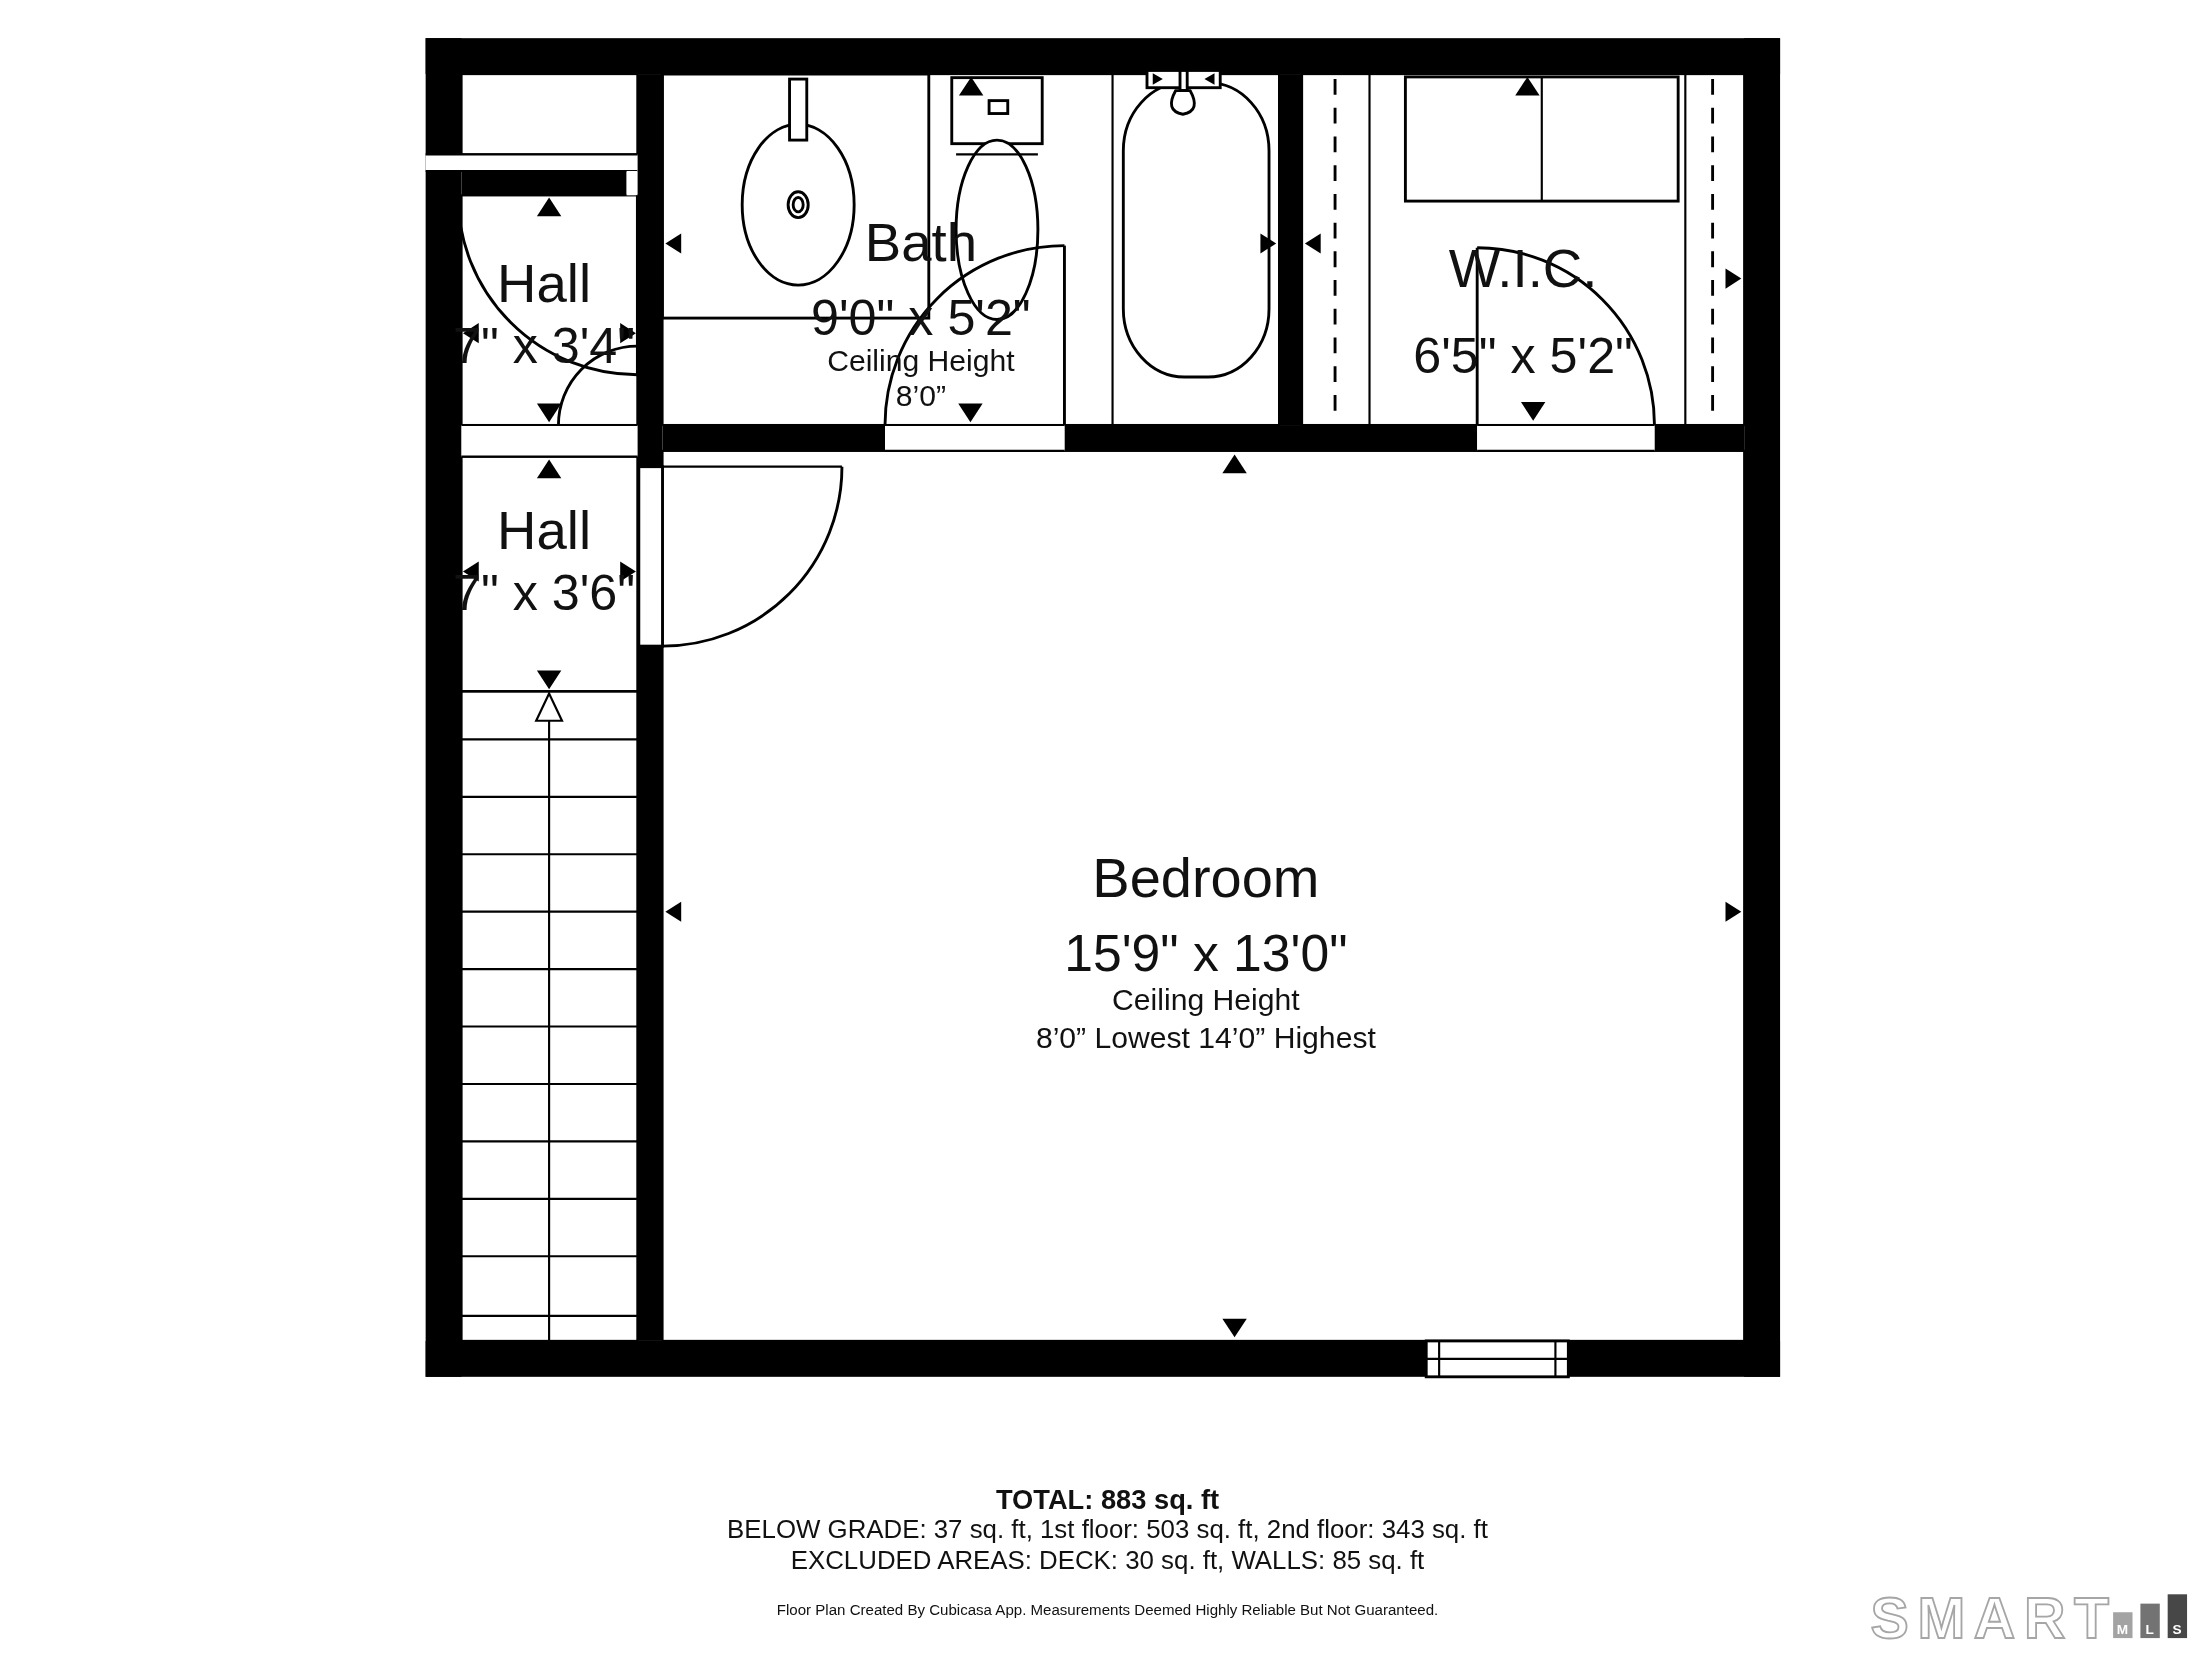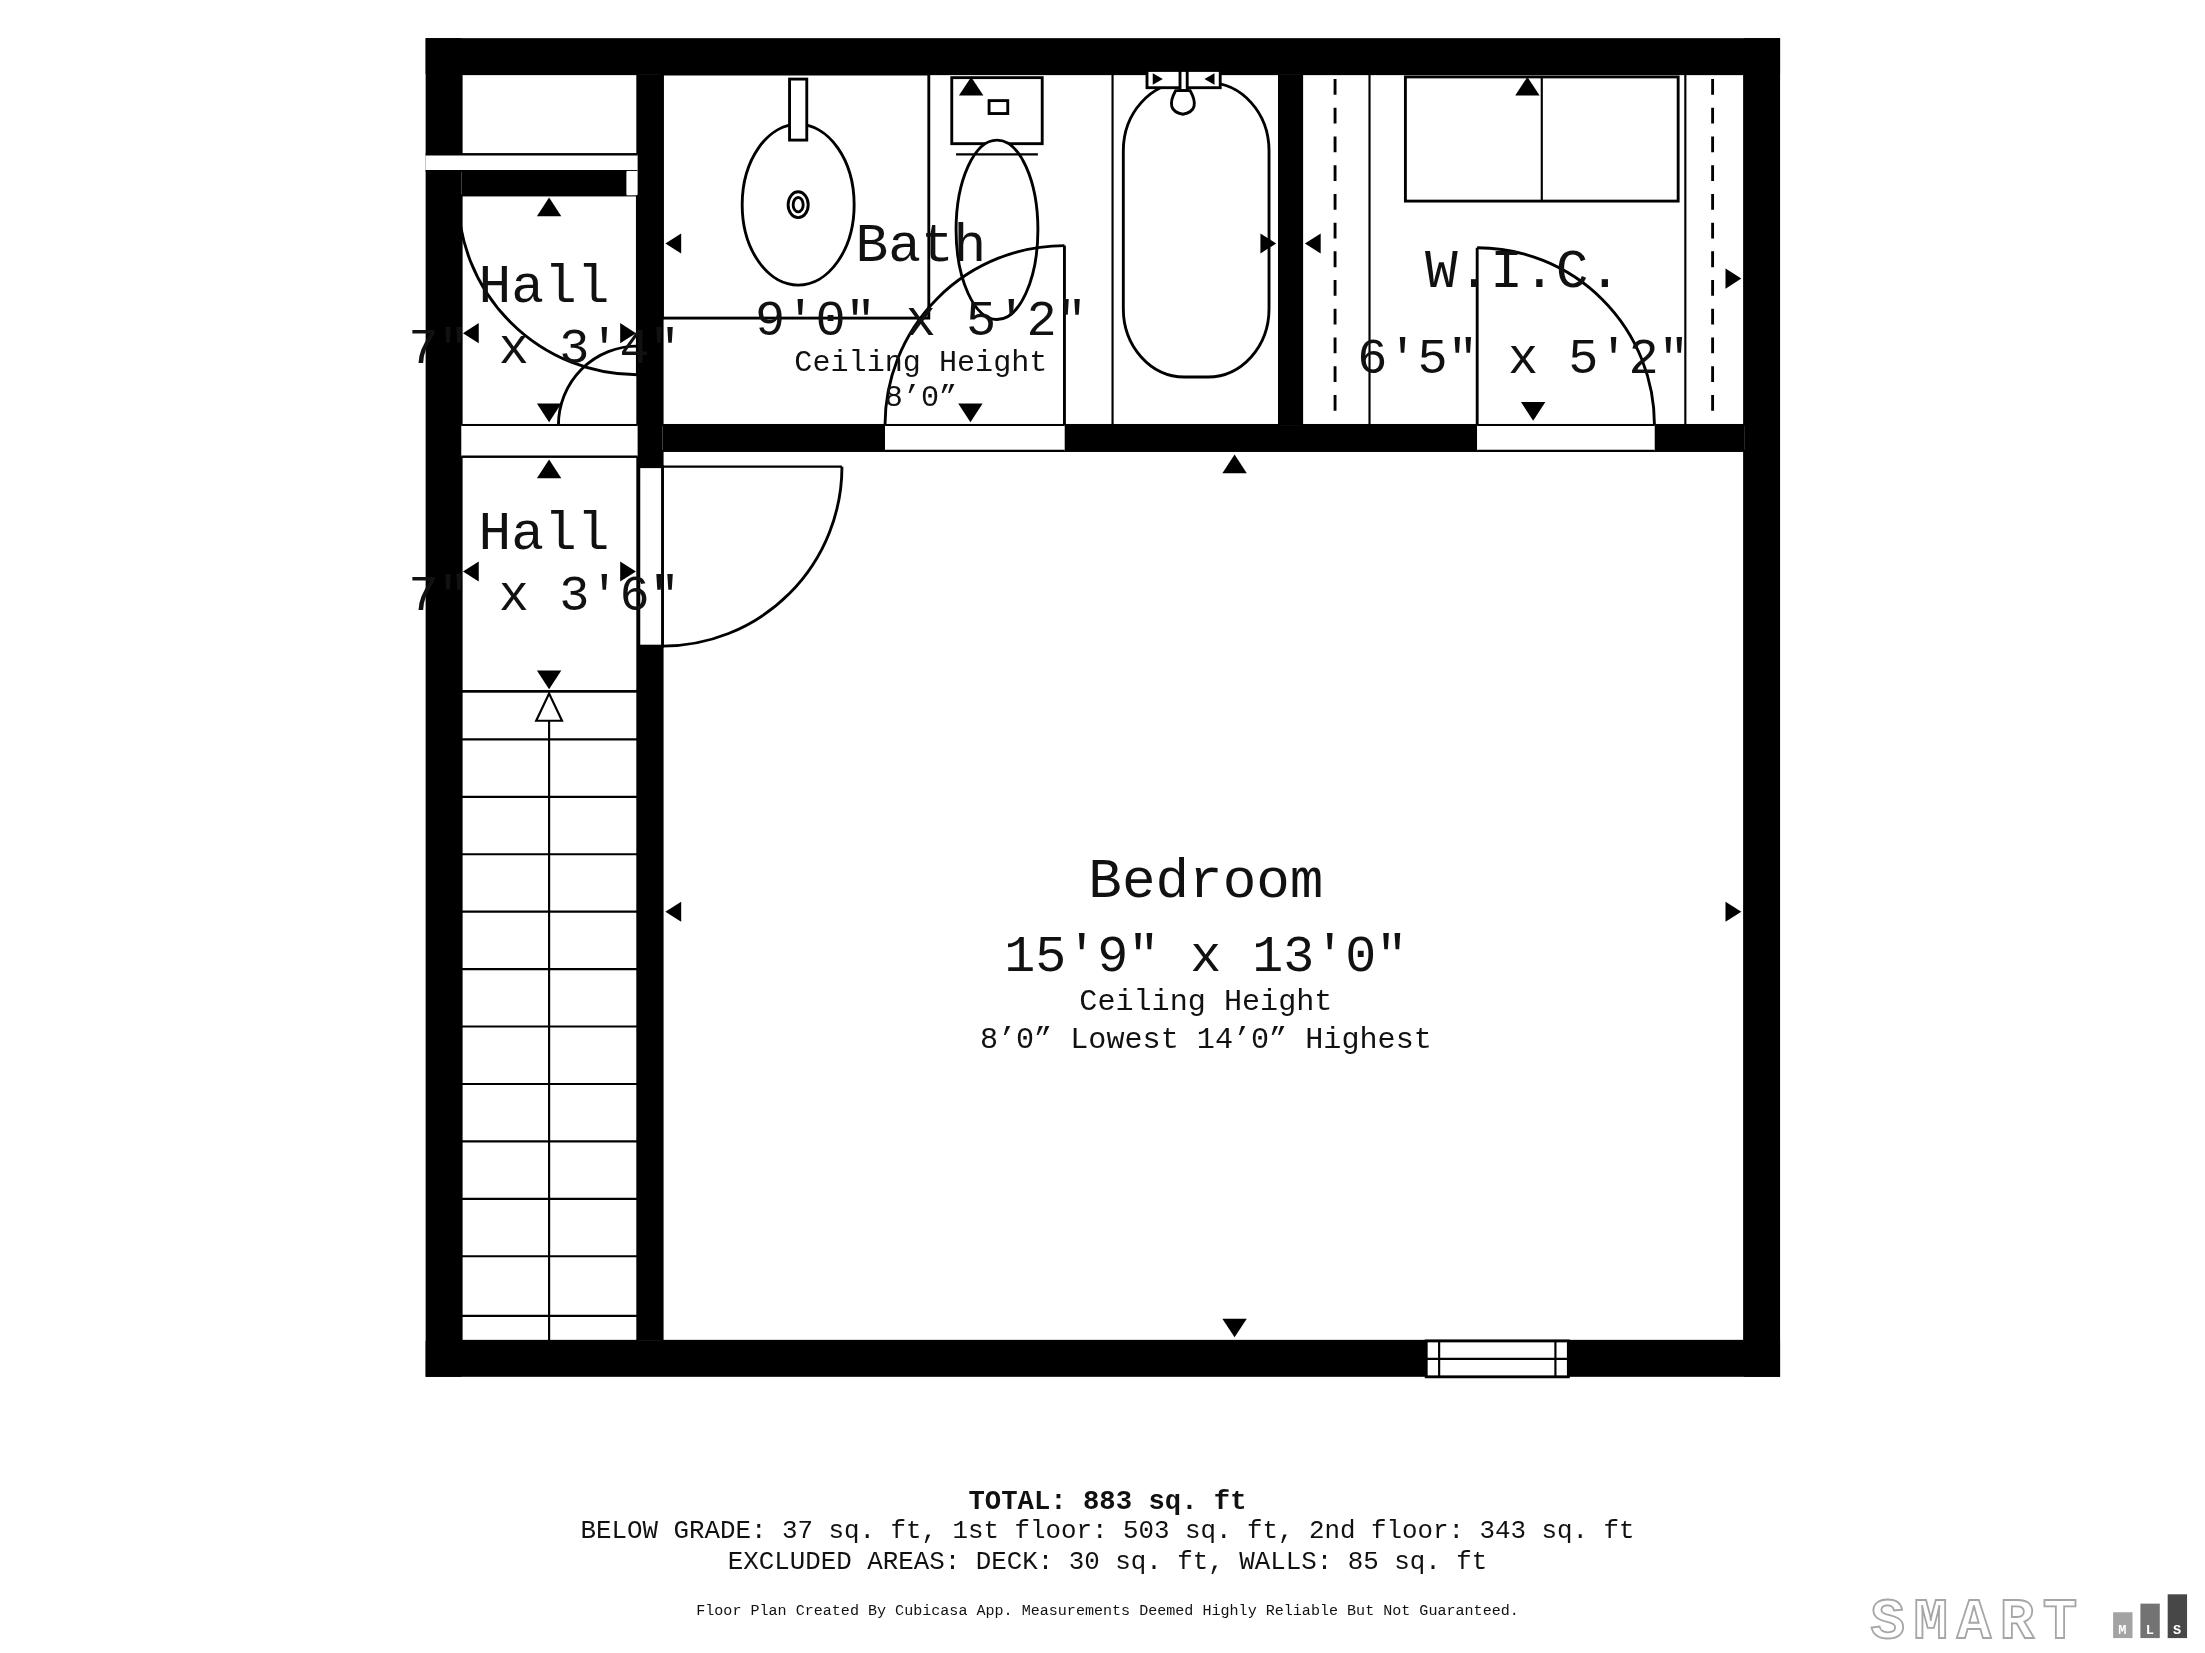--- a/index.html
+++ b/index.html
@@ -1,17 +1,17 @@
 <!DOCTYPE html>
 <html style="font-size:11.5px"><head>
 <meta charset="utf-8">
 <style>
   html,body{margin:0;padding:0;background:#ffffff;}
   #canvas{position:relative;width:2205px;height:1654px;background:#fff;overflow:hidden;
-          font-family:Liberation Mono, monospace;}
+          font-family:Liberation Sans, sans-serif;}
   svg{position:absolute;left:0;top:0;}
   .room-title{font-size:76px;fill:#111;text-anchor:middle;}
   .room-dims{font-size:70px;fill:#111;text-anchor:middle;}
   .room-ceil{font-size:42px;fill:#111;text-anchor:middle;}
   .sum-bold{font-size:38px;font-weight:bold;fill:#111;text-anchor:middle;}
   .sum-line{font-size:36px;fill:#111;text-anchor:middle;}
   .sum-small{font-size:21px;fill:#111;text-anchor:middle;}
   .logo-text{font-size:80px;letter-spacing:12px;fill:#ffffff;stroke:#a6a6a6;stroke-width:2.5px;text-anchor:start;font-weight:bold;}
   .bar-letter{font-size:19px;font-weight:bold;fill:#ffffff;text-anchor:middle;}
   .wall{fill:#000;}

